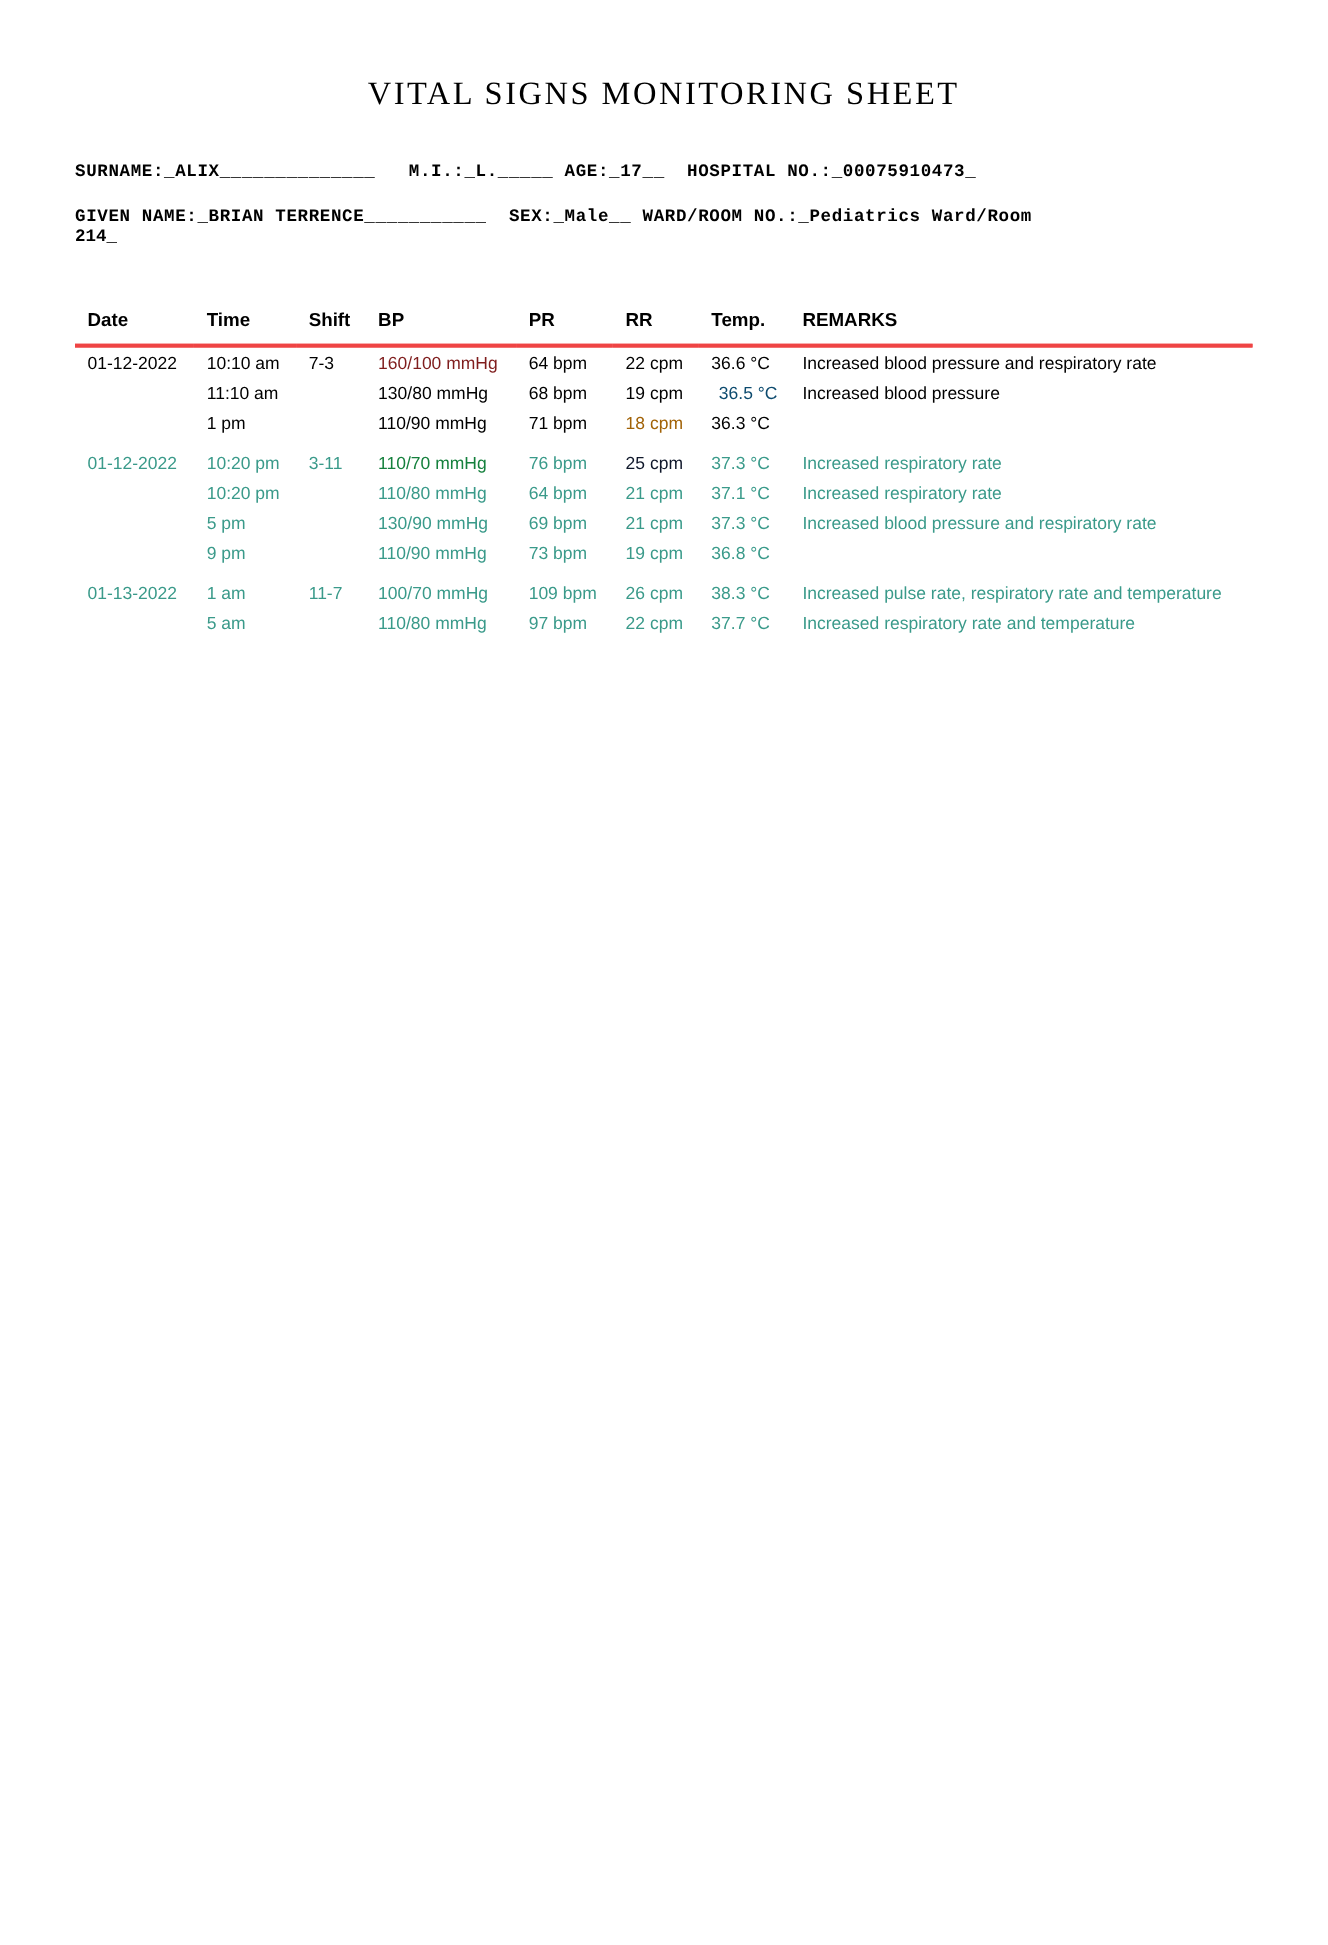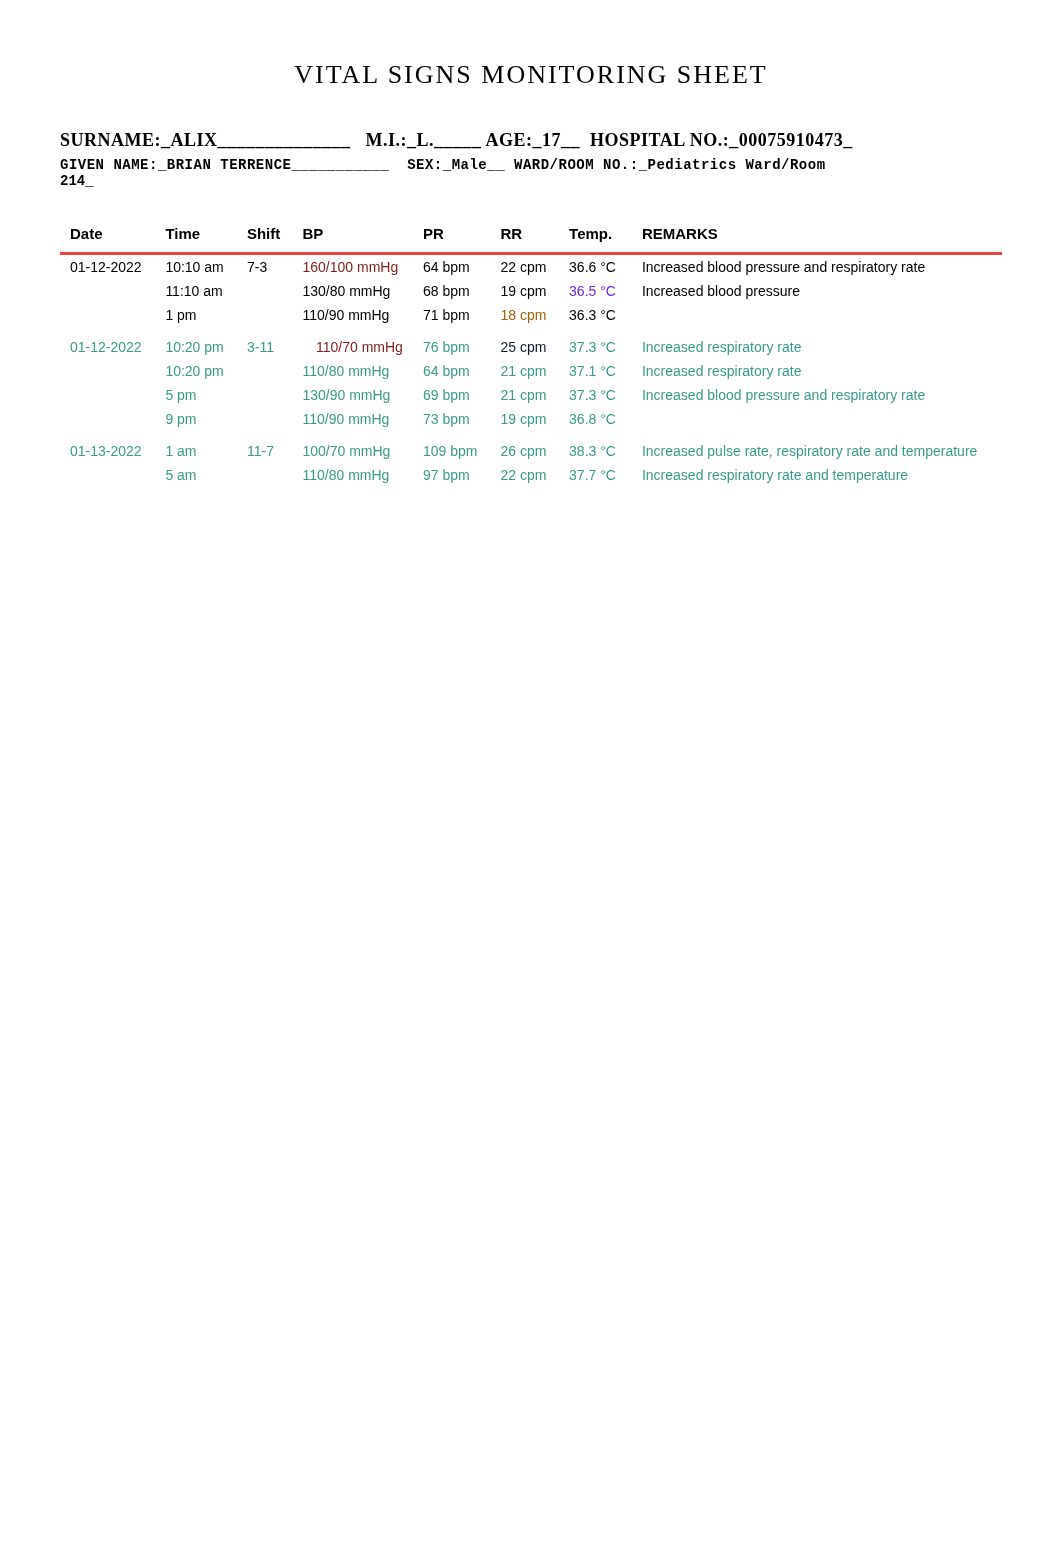--- a/index.html
+++ b/index.html
@@ -14,37 +14,37 @@
     .page-title {
       text-align: center;
       font-size: 26px;
       font-family: 'Times New Roman', serif;
       font-weight: normal;
       letter-spacing: 2px;
       margin-bottom: 40px;
       margin-top: 20px;
     }
     .patient-info {
-      margin-bottom: 6px;
-      font-size: 18px;
+      margin-bottom: 20px;
+      font-size: 14px;
       font-weight: bold;
-      font-family: Liberation Serif, serif;
+      font-family: Liberation Mono, monospace;
       letter-spacing: 0.5px;
     }
     .patient-info-line2 {
       font-size: 14px;
       font-weight: bold;
       font-family: 'Courier New', monospace;
       letter-spacing: 0.5px;
     }
     .room-number {
       font-size: 14px;
       font-weight: bold;
       font-family: 'Courier New', monospace;
-      margin-bottom: 30px;
+      margin-bottom: 44px;
     }
     table {
       width: 100%;
       border-collapse: collapse;
       margin-top: 10px;
     }
     thead th {
       font-weight: bold;
       font-size: 15px;
       padding: 6px 10px 10px 10px;
@@ -107,39 +107,39 @@
         <td style="color: rgb(0, 0, 0);">36.6 °C</td>
         <td style="color: rgb(0, 0, 0);">Increased blood pressure and respiratory rate</td>
       </tr>
       <tr>
         <td style="color: rgb(0, 0, 0);"></td>
         <td style="color: rgb(0, 0, 0);">11:10 am</td>
         <td style="color: rgb(0, 0, 0);"></td>
         <td style="color: rgb(0, 0, 0);">130/80 mmHg</td>
         <td style="color: rgb(0, 0, 0);">68 bpm</td>
         <td style="color: rgb(0, 0, 0);">19 cpm</td>
-        <td style="color: #6d28d9;">36.5 °C</td>
+        <td style="color: #0c4a6e; text-align: right;">36.5 °C</td>
         <td style="color: rgb(0, 0, 0);">Increased blood pressure</td>
       </tr>
       <tr>
         <td style="color: rgb(0, 0, 0);"></td>
         <td style="color: rgb(0, 0, 0);">1 pm</td>
         <td style="color: rgb(0, 0, 0);"></td>
         <td style="color: rgb(0, 0, 0);">110/90 mmHg</td>
         <td style="color: rgb(0, 0, 0);">71 bpm</td>
         <td style="color: #a16207;">18 cpm</td>
         <td style="color: rgb(0, 0, 0);">36.3 °C</td>
         <td style="color: rgb(0, 0, 0);"></td>
       </tr>
       <tr style="height: 8px;"></tr>
       <tr>
         <td style="color: rgb(58, 154, 138);">01-12-2022</td>
         <td style="color: rgb(58, 154, 138);">10:20 pm</td>
         <td style="color: rgb(58, 154, 138);">3-11</td>
-        <td style="color: #7f1d1d; text-align: right;">110/70 mmHg</td>
+        <td style="color: #15803d;">110/70 mmHg</td>
         <td style="color: rgb(58, 154, 138);">76 bpm</td>
         <td style="color: #0f172a;">25 cpm</td>
         <td style="color: rgb(58, 154, 138);">37.3 °C</td>
         <td style="color: rgb(58, 154, 138);">Increased respiratory rate</td>
       </tr>
       <tr>
         <td style="color: rgb(58, 154, 138);"></td>
         <td style="color: rgb(58, 154, 138);">10:20 pm</td>
         <td style="color: rgb(58, 154, 138);"></td>
         <td style="color: rgb(58, 154, 138);">110/80 mmHg</td>

